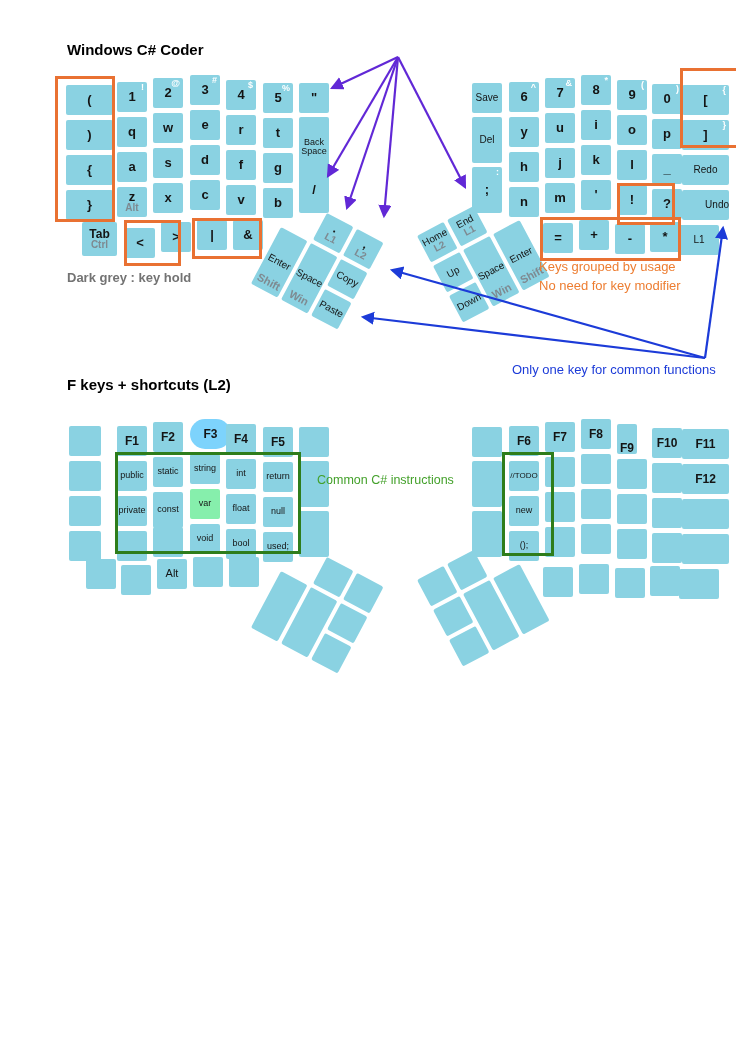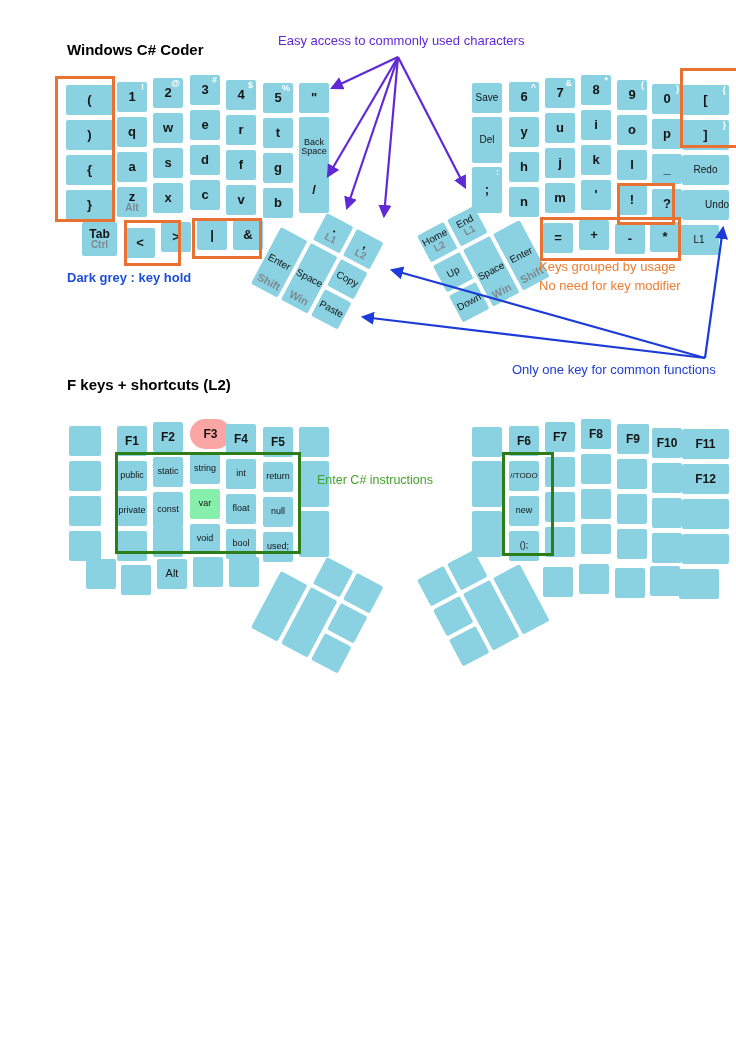--- a/index.html
+++ b/index.html
@@ -19,21 +19,20 @@
   .anno{position:absolute;z-index:7;white-space:nowrap;font-size:13px;}
   .title{font-weight:700;font-size:15px;color:#000;}
 </style>
 </head>
 <body>
 
 <div id="page">
 
   <div class="anno title" style="left:38px;top:41px;">Windows C# Coder</div>
 
-  <div class="anno" style="left:249px;top:33px;color:#6128d6;">Easy access to commonly used characters</div>
 
   <div id="board">
       <div class="keygroup" style="left: 0px; top: 0px;">
         <div class="key" style="left: 37px; top: 85px; width: 47px; height: 30px; font-size: 13px; background: rgb(138, 210, 226);">
           <span class="main">(</span>
         </div>
         <div class="key" style="left: 37px; top: 120px; width: 47px; height: 30px; font-size: 13px; background: rgb(138, 210, 226);">
           <span class="main">)</span>
         </div>
         <div class="key" style="left: 37px; top: 155px; width: 47px; height: 30px; font-size: 13px; background: rgb(138, 210, 226);">
@@ -307,21 +306,21 @@
         <div class="key" style="left: 124px; top: 422px; width: 30px; height: 30px; font-size: 12px; background: rgb(138, 210, 226);">
           <span class="main">F2</span>
         </div>
         <div class="key r" style="left: 124px; top: 457px; width: 30px; height: 30px; font-size: 9px; background: rgb(138, 210, 226);">
           <span class="main">static</span>
         </div>
         <div class="key r" style="left: 124px; top: 492px; width: 30px; height: 36px; font-size: 9px; background: rgb(138, 210, 226);">
           <span class="main">const</span>
         </div>
         <div class="key" style="left: 124px; top: 527px; width: 30px; height: 30px; font-size: 13px; background: rgb(138, 210, 226);"></div>
-        <div class="key" style="left: 161px; top: 419px; width: 41px; height: 30px; font-size: 12px; background: #fca5a5; border-radius: 15px;">
+        <div class="key" style="left: 161px; top: 419px; width: 41px; height: 30px; font-size: 12px; background: #7dd3fc; border-radius: 15px;">
           <span class="main">F3</span>
         </div>
         <div class="key r" style="left: 161px; top: 454px; width: 30px; height: 30px; font-size: 9px; background: rgb(138, 210, 226);">
           <span class="main">string</span>
         </div>
         <div class="key r" style="left: 161px; top: 489px; width: 30px; height: 30px; font-size: 9px; background: #86efac;">
           <span class="main">var</span>
         </div>
         <div class="key r" style="left: 161px; top: 524px; width: 30px; height: 30px; font-size: 9px; background: rgb(138, 210, 226);">
           <span class="main">void</span>
@@ -382,21 +381,21 @@
         </div>
         <div class="key" style="left: 516px; top: 457px; width: 30px; height: 30px; font-size: 13px; background: rgb(138, 210, 226);"></div>
         <div class="key" style="left: 516px; top: 492px; width: 30px; height: 30px; font-size: 13px; background: rgb(138, 210, 226);"></div>
         <div class="key" style="left: 516px; top: 527px; width: 30px; height: 30px; font-size: 13px; background: rgb(138, 210, 226);"></div>
         <div class="key" style="left: 552px; top: 419px; width: 30px; height: 30px; font-size: 12px; background: rgb(138, 210, 226);">
           <span class="main">F8</span>
         </div>
         <div class="key" style="left: 552px; top: 454px; width: 30px; height: 30px; font-size: 13px; background: rgb(138, 210, 226);"></div>
         <div class="key" style="left: 552px; top: 489px; width: 30px; height: 30px; font-size: 13px; background: rgb(138, 210, 226);"></div>
         <div class="key" style="left: 552px; top: 524px; width: 30px; height: 30px; font-size: 13px; background: rgb(138, 210, 226);"></div>
-        <div class="key" style="left: 588px; top: 424px; width: 32px; height: 30px; font-size: 12px; background: rgb(138, 210, 226);">
+        <div class="key" style="left: 588px; top: 424px; width: 20px; height: 30px; font-size: 12px; background: rgb(138, 210, 226); justify-content: flex-end;">
           <span class="main">F9</span>
         </div>
         <div class="key" style="left: 588px; top: 459px; width: 30px; height: 30px; font-size: 13px; background: rgb(138, 210, 226);"></div>
         <div class="key" style="left: 588px; top: 494px; width: 30px; height: 30px; font-size: 13px; background: rgb(138, 210, 226);"></div>
         <div class="key" style="left: 588px; top: 529px; width: 30px; height: 30px; font-size: 13px; background: rgb(138, 210, 226);"></div>
         <div class="key" style="left: 623px; top: 428px; width: 30px; height: 30px; font-size: 12px; background: rgb(138, 210, 226);">
           <span class="main">F10</span>
         </div>
         <div class="key" style="left: 623px; top: 463px; width: 30px; height: 30px; font-size: 13px; background: rgb(138, 210, 226);"></div>
         <div class="key" style="left: 623px; top: 498px; width: 30px; height: 30px; font-size: 13px; background: rgb(138, 210, 226);"></div>
@@ -445,30 +444,30 @@
   <line x1="369" y1="57" x2="303" y2="88" stroke="#6128d6" stroke-width="2.2" marker-end="url(#ah-purple)"></line>
       <line x1="369" y1="57" x2="299" y2="176" stroke="#6128d6" stroke-width="2.2" marker-end="url(#ah-purple)"></line>
       <line x1="369" y1="57" x2="318" y2="208" stroke="#6128d6" stroke-width="2.2" marker-end="url(#ah-purple)"></line>
       <line x1="369" y1="57" x2="355" y2="216" stroke="#6128d6" stroke-width="2.2" marker-end="url(#ah-purple)"></line>
       <line x1="369" y1="57" x2="436" y2="187" stroke="#6128d6" stroke-width="2.2" marker-end="url(#ah-purple)"></line>
       <line x1="676" y1="358" x2="363" y2="270" stroke="#1c3bd8" stroke-width="2.2" marker-end="url(#ah-blue)"></line>
       <line x1="676" y1="358" x2="334" y2="317" stroke="#1c3bd8" stroke-width="2.2" marker-end="url(#ah-blue)"></line>
       <line x1="676" y1="358" x2="694" y2="228" stroke="#1c3bd8" stroke-width="2.2" marker-end="url(#ah-blue)"></line>
     </svg>
 
-  <div class="anno" style="left:38px;top:270px;color:#1d4ed8;font-weight:700;">Dark grey : key hold</div>
+  <div class="anno" style="left:38px;top:270px;color:#737373;font-weight:700;">Dark grey : key hold</div>
 
   <div class="anno" style="left:510px;top:259px;color:#ed7d31;">Keys grouped by usage</div>
   <div class="anno" style="left:510px;top:278px;color:#ed7d31;">No need for key modifier</div>
 
   <div class="anno" style="left:483px;top:362px;color:#1c3bd8;">Only one key for common functions</div>
 
   <div class="anno title" style="left:38px;top:376px;">F keys + shortcuts (L2)</div>
 
-  <div class="anno" style="left:288px;top:473px;color:#44a12b;font-size:12.5px;">Enter C# instructions</div>
+  <div class="anno" style="left:288px;top:473px;color:#44a12b;font-size:12.5px;">Common C# instructions</div>
 
 <div class="hlbox" style="left: 26px; top: 76px; width: 60px; height: 146px; border-color: rgb(233, 113, 50);"></div>
     <div class="hlbox" style="left: 95px; top: 220px; width: 57px; height: 46px; border-color: rgb(233, 113, 50);"></div>
     <div class="hlbox" style="left: 163px; top: 218px; width: 70px; height: 41px; border-color: rgb(233, 113, 50);"></div>
     <div class="hlbox" style="left: 651px; top: 68px; width: 67px; height: 80px; border-color: rgb(233, 113, 50);"></div>
     <div class="hlbox" style="left: 588px; top: 183px; width: 58px; height: 42px; border-color: rgb(233, 113, 50);"></div>
     <div class="hlbox" style="left: 511px; top: 217px; width: 141px; height: 44px; border-color: rgb(233, 113, 50);"></div>
     <div class="hlbox" style="left: 86px; top: 452px; width: 186px; height: 102px; border-color: rgb(46, 125, 27);"></div>
     <div class="hlbox" style="left: 473px; top: 452px; width: 52px; height: 104px; border-color: rgb(46, 125, 27);"></div>
   </div>

